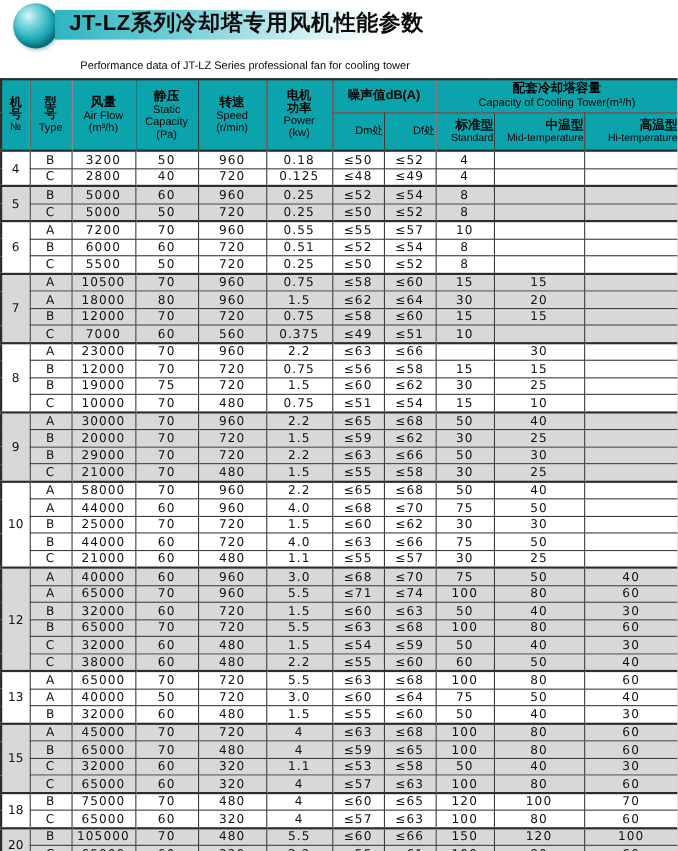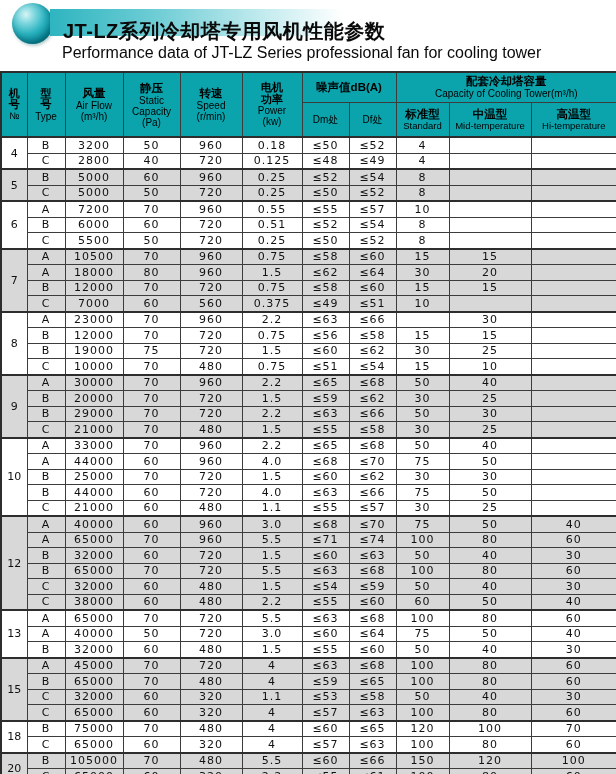--- a/index.html
+++ b/index.html
@@ -11,34 +11,34 @@
   .ball {
     position:absolute; left:12px; top:3px; width:41px; height:41px; border-radius:50%;
     background: radial-gradient(circle at 34% 28%, #d8f4f6 0%, #7fd7de 22%, #2cb3c0 48%, #0b8d9d 72%, #066a7a 100%);
     box-shadow: inset -2px -3px 6px rgba(0,60,70,.45), 1px 2px 3px rgba(120,160,165,.5);
   }
   .titlebar {
     position:absolute; left:50px; top:9px; width:305px; height:27px;
     background: linear-gradient(90deg, #2eb5c0 0%, #6fcdd5 35%, #b7e7eb 65%, rgba(255,255,255,0) 96%);
   }
   h1.page-title {
-    position:absolute; left:63px; top:18px; margin:0; white-space:nowrap;
+    position:absolute; left:63px; top:7px; margin:0; white-space:nowrap;
     font-size:20px; font-weight:bold; letter-spacing:.5px; color:#0a0a0a;
   }
   .subtitle {
-    position:absolute; left:57px; top:39px; margin:5px; white-space:nowrap;
-    font-size:16px; color:#0a0a0a;
+    position:absolute; left:57px; top:39px; margin:16px; white-space:nowrap;
+    font-size:10px; color:#0a0a0a;
   }
 
   
   table.perf { border-collapse:collapse; table-layout:fixed; width:616px; margin:0; border:2px solid #2d2d2d; }
   th, td { border:1px solid #3c3c3c; text-align:center; vertical-align:middle; padding:0; overflow:hidden; }
   thead th { background:#0ba4ac; font-weight:normal; color:#000; }
   thead tr.h1 { height:30px; } thead tr.h2 { height:35px; }
-  thead tr.h2 th { border-bottom:2px solid #2d2d2d; }
+  thead tr.h2 th { border-bottom:2px solid #2d2d2d;text-align:right; }
   .cnh { display:block; font-size:11.5px; line-height:13px; font-weight:bold; }
   .cnv { display:block; font-size:11px;   line-height:11.5px; font-weight:bold; }
   .enh { display:block; font-size:10px;   line-height:11px; }
   .ens { display:block; font-size:9.5px;  line-height:10.5px; }
   tbody td { height:14.5px; line-height:13px; font-size:11px; letter-spacing:1px; background:#fff; font-family:"DejaVu Sans",sans-serif; }
   tbody td.no-cell { letter-spacing:0; }
   tr.shade td { background:#d8d8d8; }
   tr.grp td { border-top:2px solid #2d2d2d; }
 </style>
 </head>
@@ -361,21 +361,21 @@
           <td>1.5</td>
           <td>≤55</td>
           <td>≤58</td>
           <td>30</td>
           <td>25</td>
           <td></td>
         </tr>
         <tr class="grp">
           <td rowspan="5" class="no-cell">10</td>
           <td>A</td>
-          <td>33000</td>
+          <td>58000</td>
           <td>70</td>
           <td>960</td>
           <td>2.2</td>
           <td>≤65</td>
           <td>≤68</td>
           <td>50</td>
           <td>40</td>
           <td></td>
         </tr>
         <tr>

